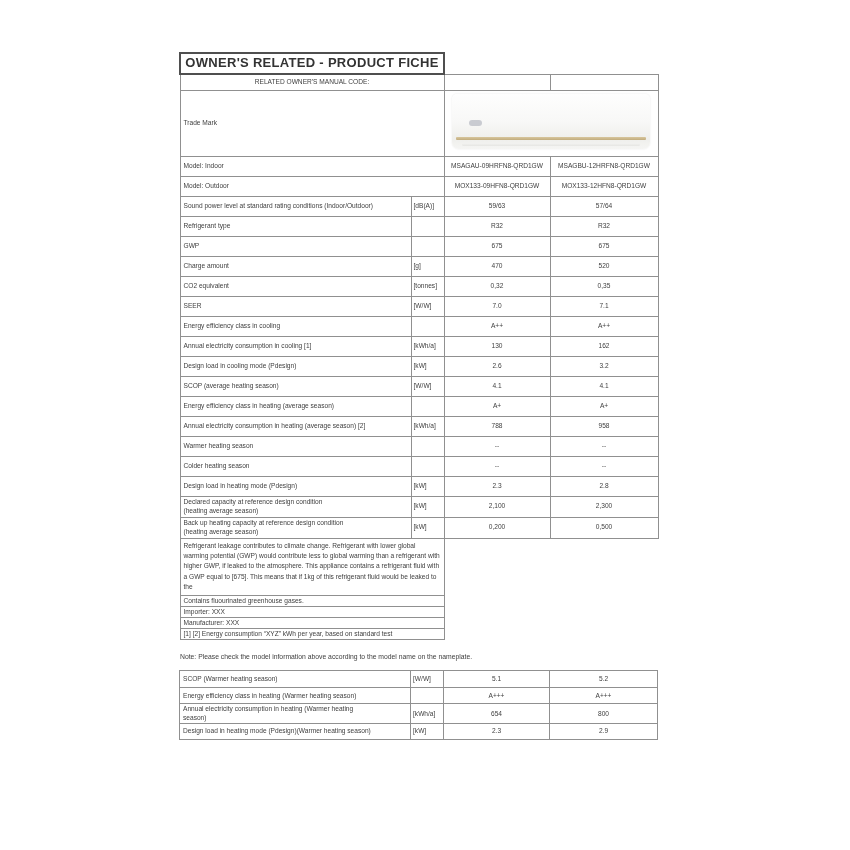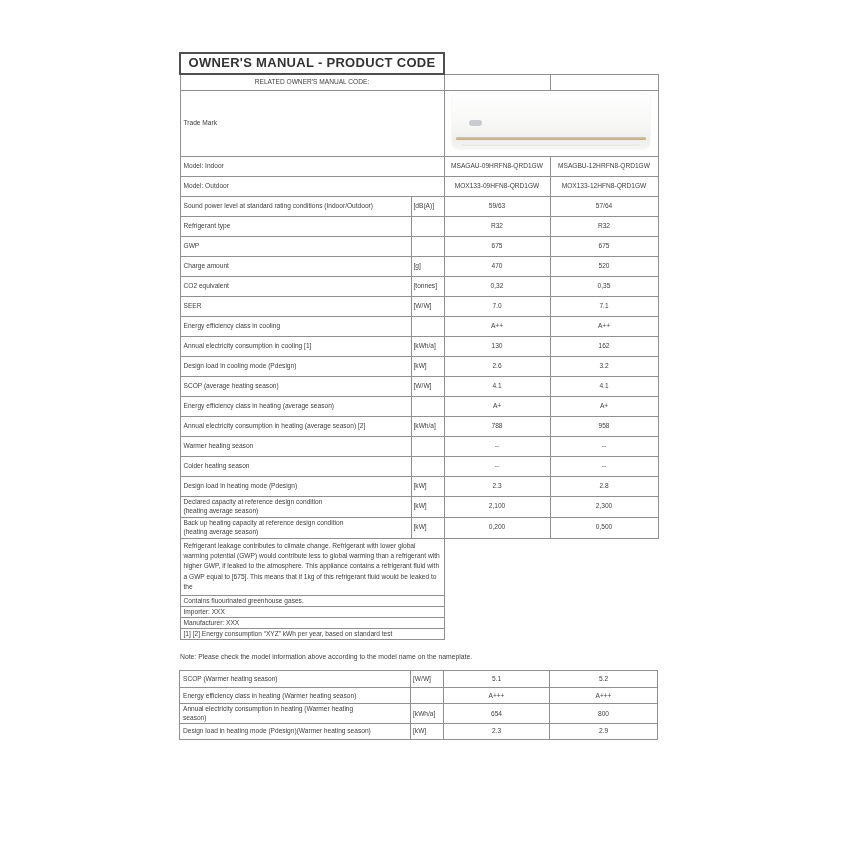--- a/index.html
+++ b/index.html
@@ -53,21 +53,21 @@
   <table>
     <colgroup>
         <col style="width:231px">
         <col style="width:33px">
         <col style="width:106px">
         <col style="width:108px">
       </colgroup>
 
     <tbody>
         <tr>
-      <td colspan="2" class="title-cell">OWNER'S MANUAL - PRODUCT CODE</td>
+      <td colspan="2" class="title-cell">OWNER'S RELATED - PRODUCT FICHE</td>
       <td colspan="2" class="nb"></td>
     </tr>
 
     <tr class="h16">
       <td colspan="2" class="related">RELATED OWNER'S MANUAL CODE:</td>
       <td class="val"></td>
       <td class="val"></td>
     </tr>
 
     <tr class="h66">

